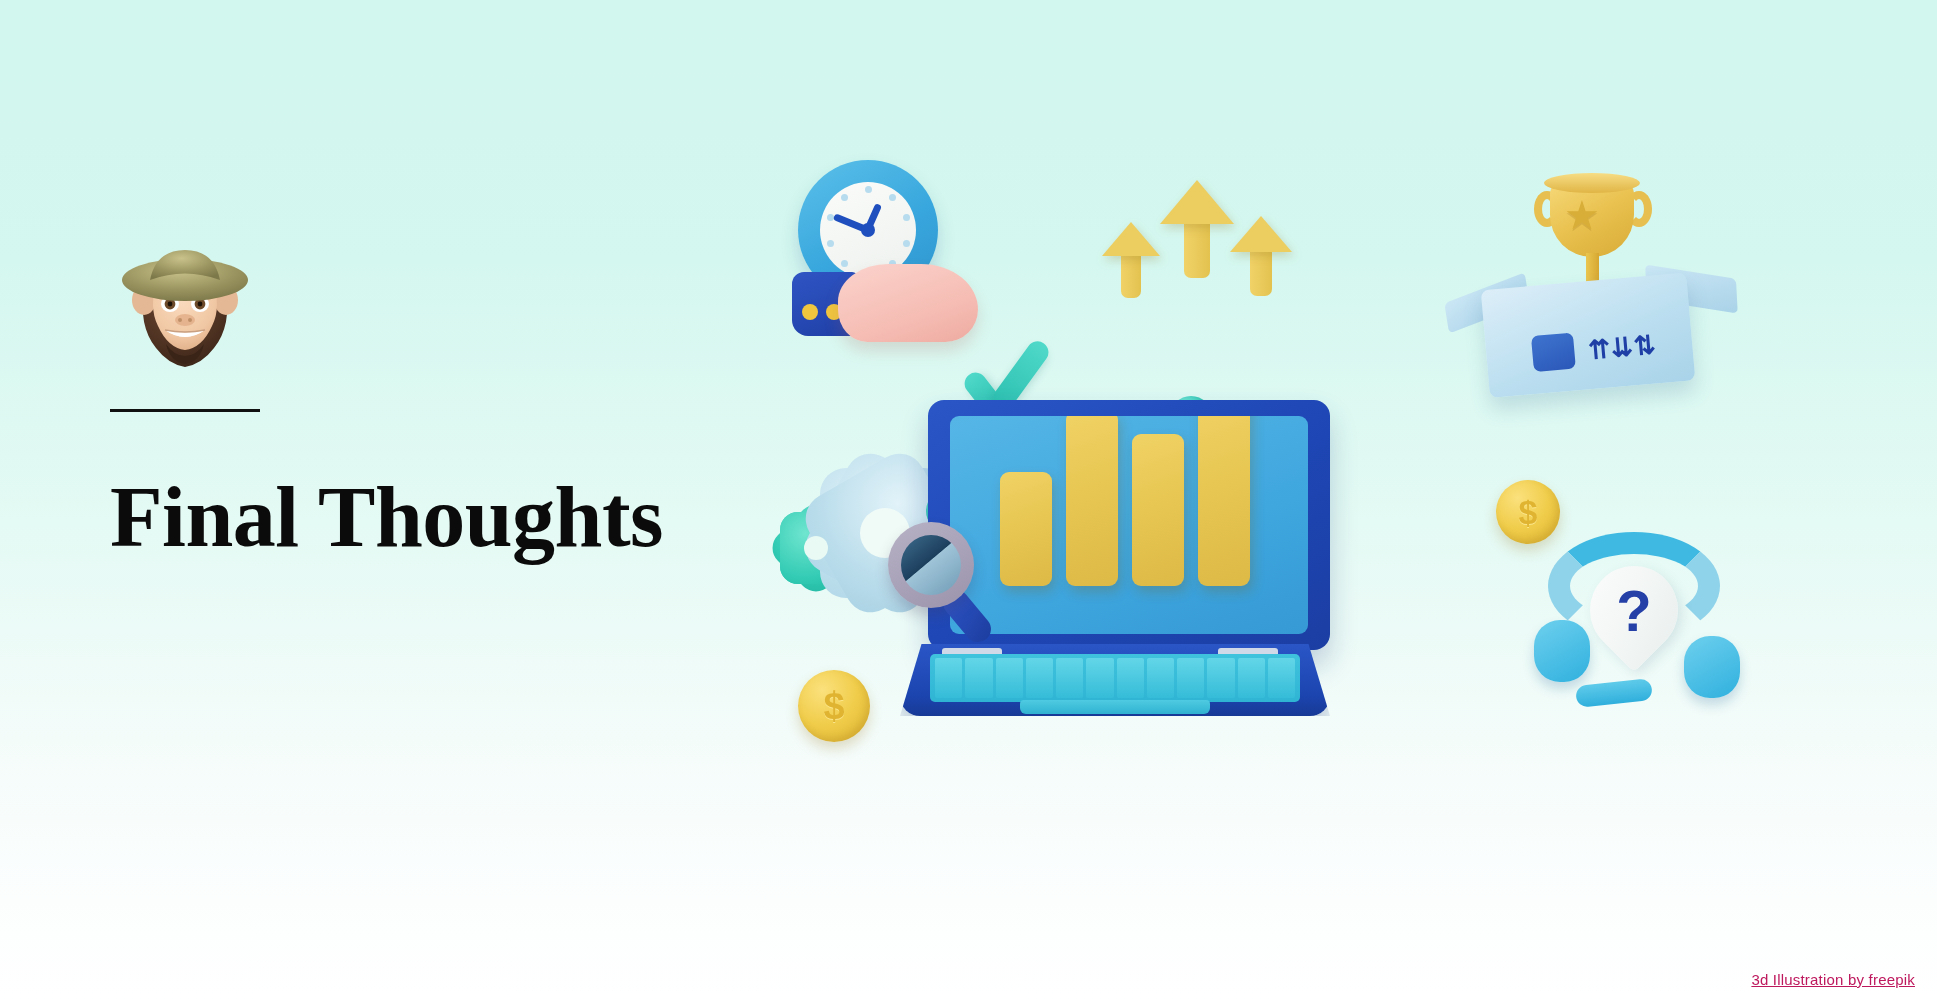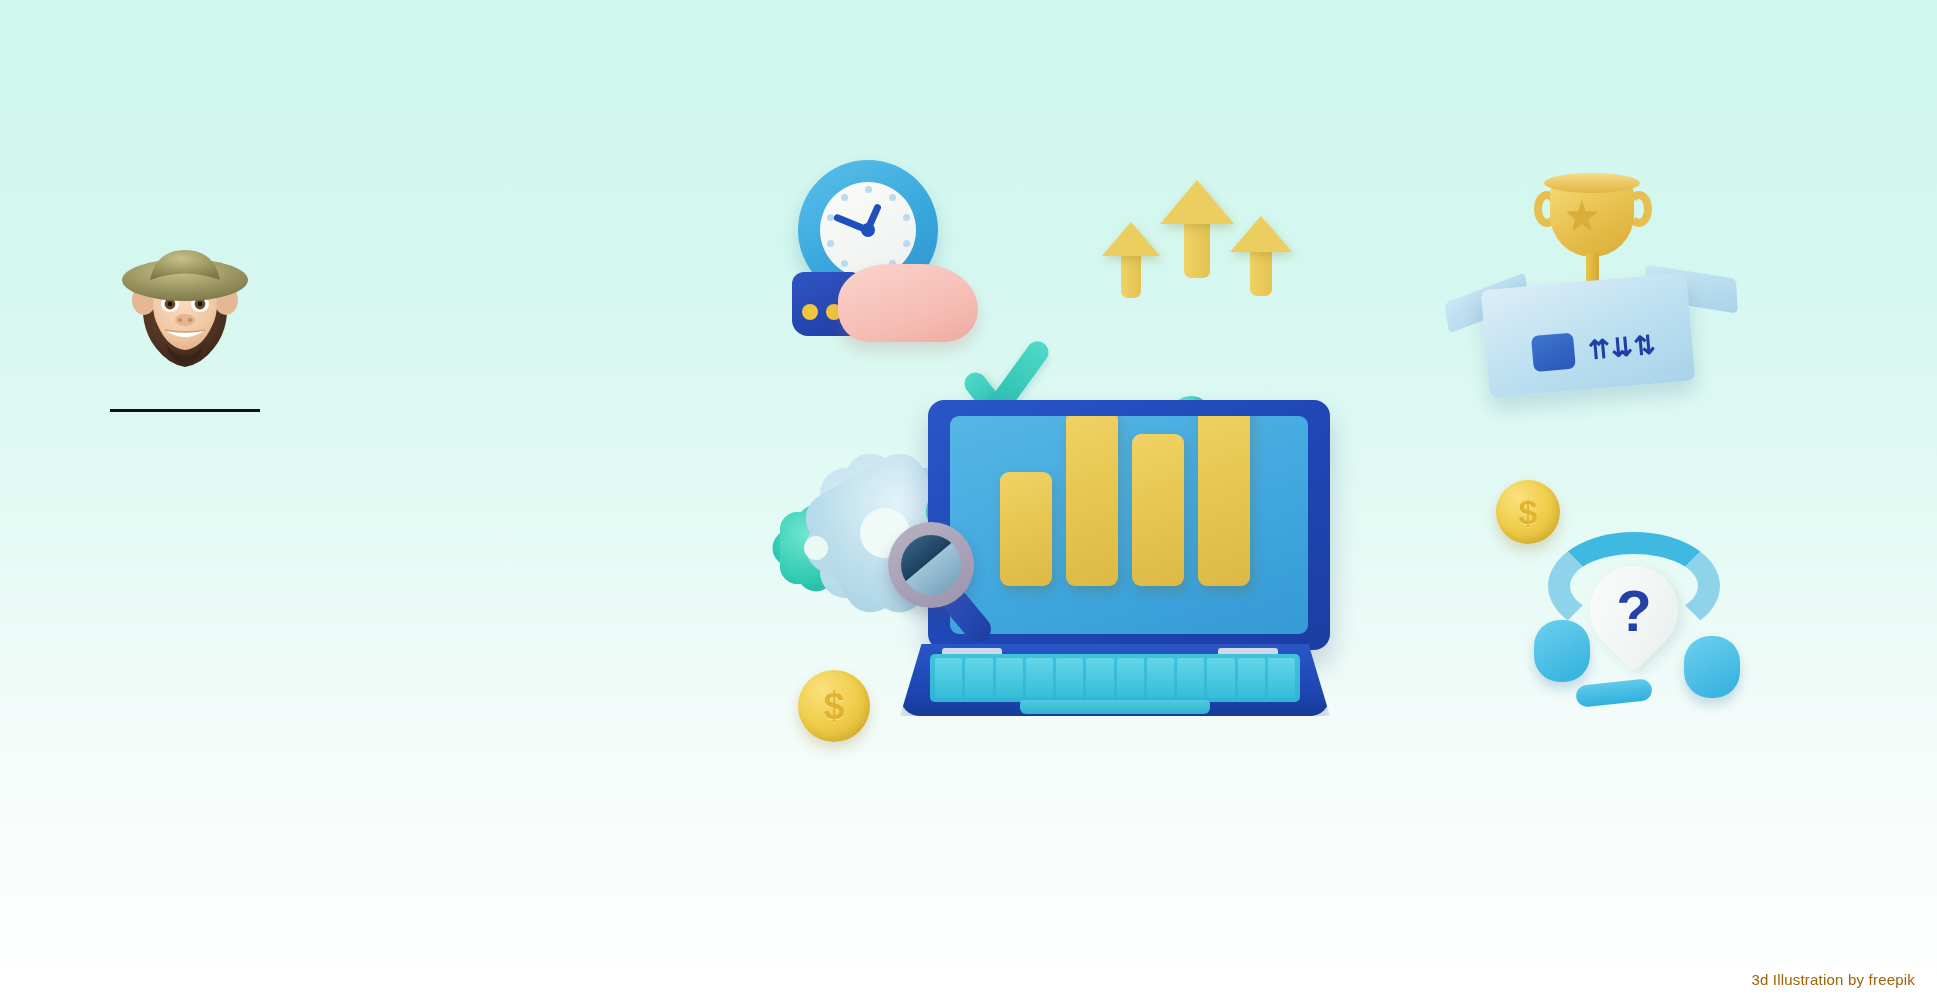--- a/index.html
+++ b/index.html
@@ -257,21 +257,21 @@
     background:radial-gradient(circle at 34% 28%,#fbe17d 0%,#f0cd4b 48%,#dcb22f 100%);
     box-shadow:0 7px 13px rgba(150,115,25,.24), inset -3px -4px 7px rgba(150,110,20,.2);
     display:flex; align-items:center; justify-content:center;
     color:#d6a826; font-weight:700;
   }
   .coin span{ color:#e0b431; text-shadow:0 1px 0 #fbe68c; }
 
   
   .credit{
     position:absolute; right:22px; bottom:12px;
-    font-size:15px; color:#a16207; letter-spacing:.2px;
+    font-size:15px; color:#be185d; letter-spacing:.2px;text-decoration:underline;
   }
 </style>
 </head>
 <body>
 
 <div id="stage">
 
   <div class="left-block">
 
     <div class="brand-logo">
@@ -320,20 +320,21 @@
         <path d="M55 90 q20 14 40 0 q-20 5 -40 0z" fill="#fff"></path>
         <path d="M55 90 q20 4 40 0" stroke="#c9a081" stroke-width="1.3" fill="none"></path>
 
         <ellipse cx="75" cy="40" rx="63" ry="21" fill="url(#hatg)"></ellipse>
         <path d="M40 40 q6 -30 35 -30 q29 0 35 30 q-35 -13 -70 0z" fill="url(#hatg)"></path>
       </svg>
     </div>
 
     <div class="divider"></div>
 
+    <h1 class="page-title">Final Thoughts</h1>
   </div>
 
   <div class="illustration">
 
     <div class="el clock-group">
       <div class="clock">
         <div class="clock-face">
           <span class="tick" style="left:45px;top:4px"></span>
           <span class="tick" style="left:69px;top:12px"></span>
           <span class="tick" style="left:83px;top:32px"></span>

